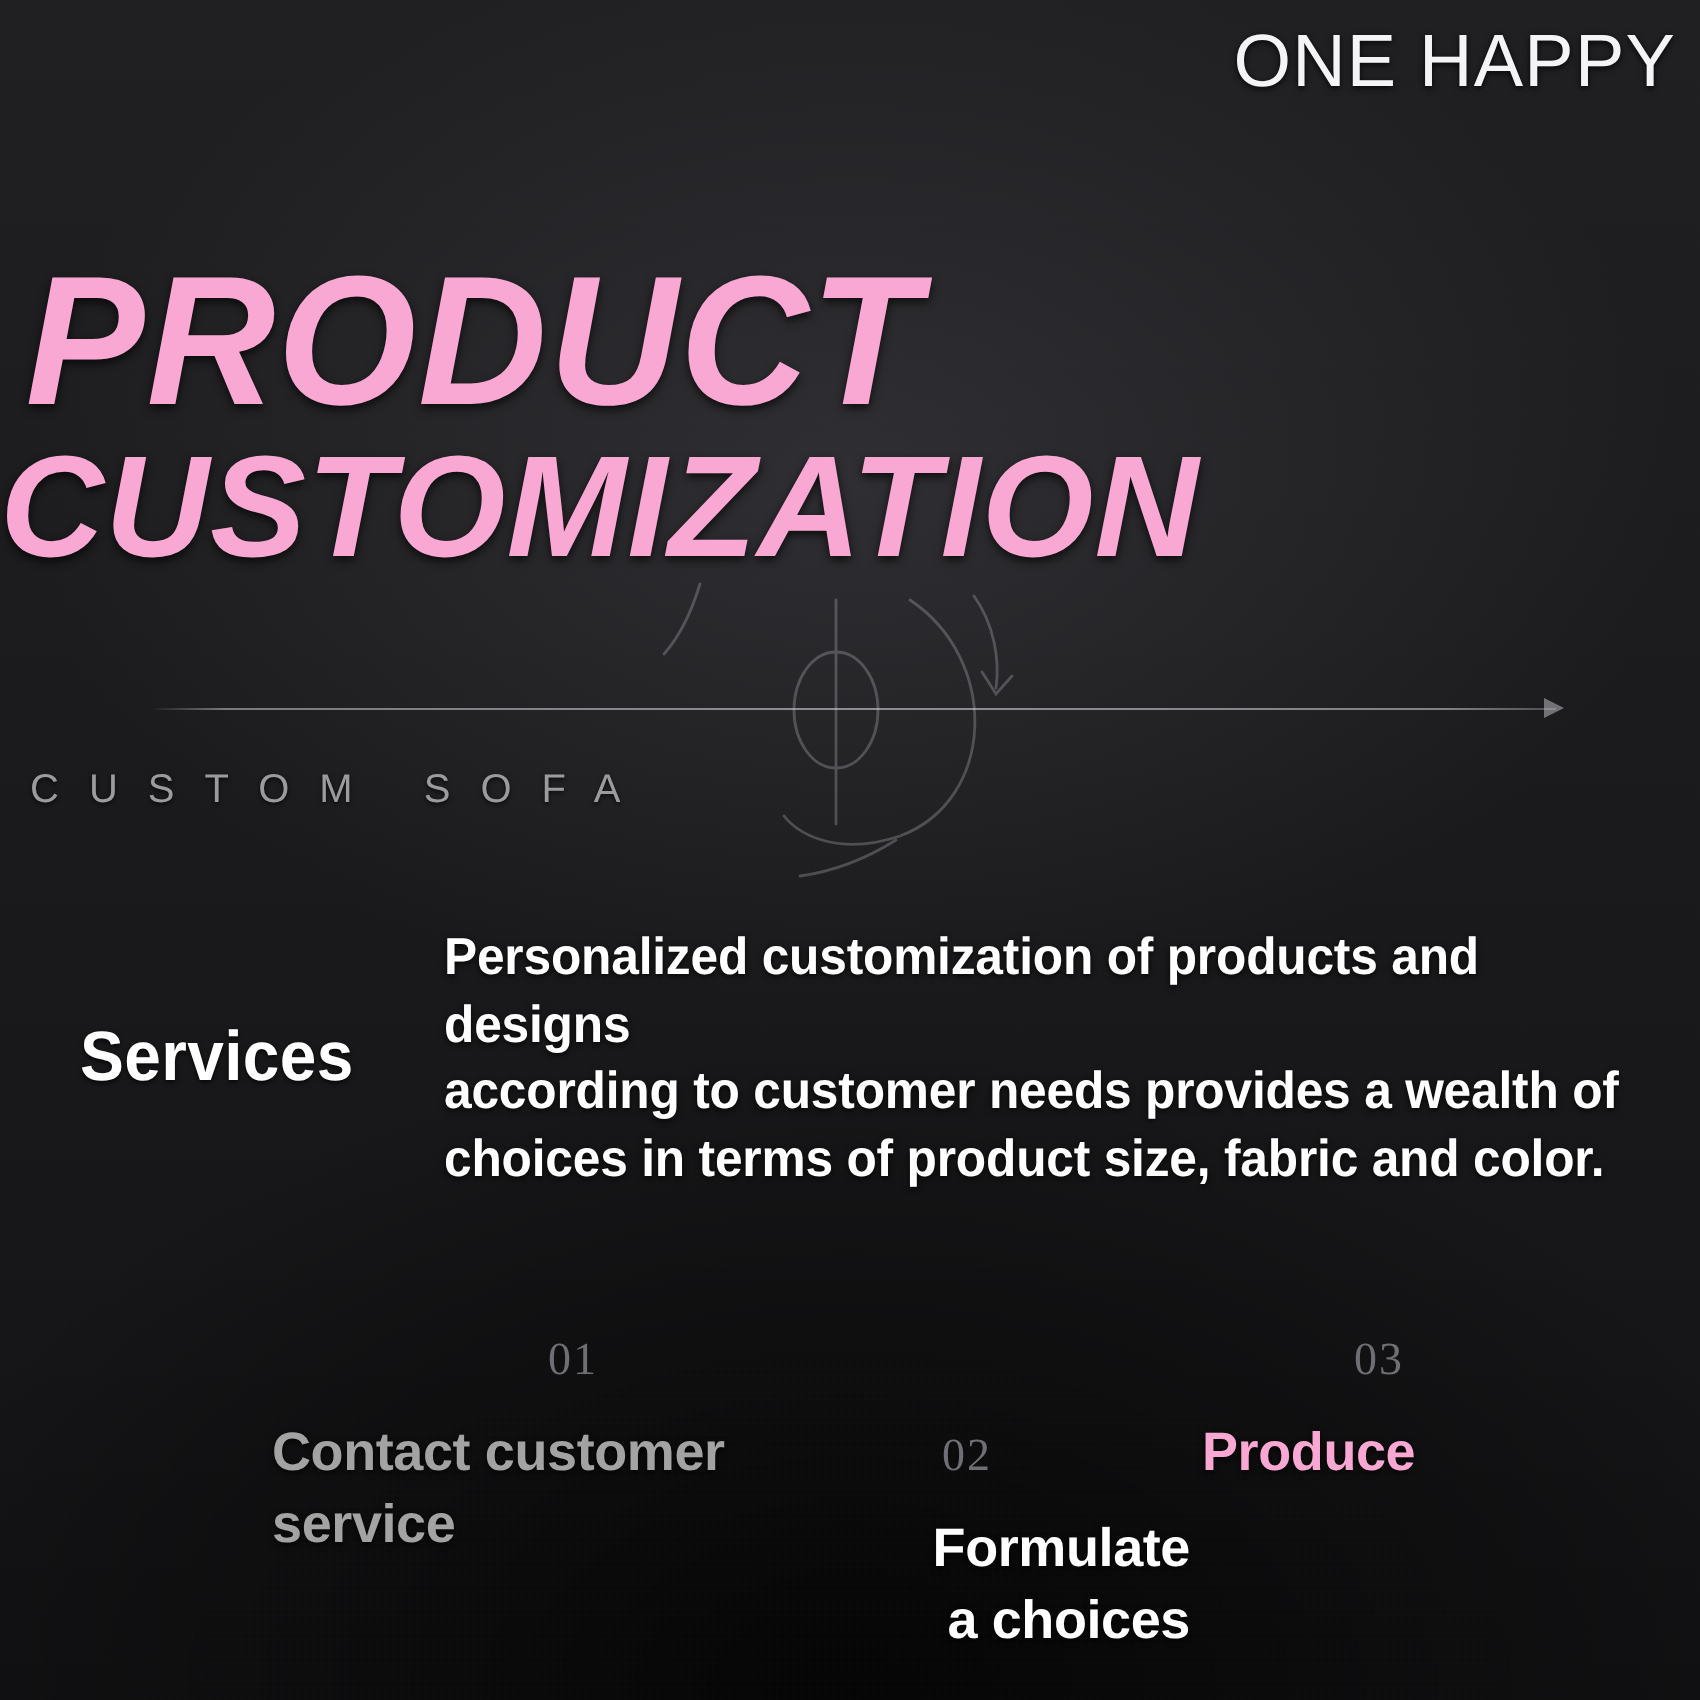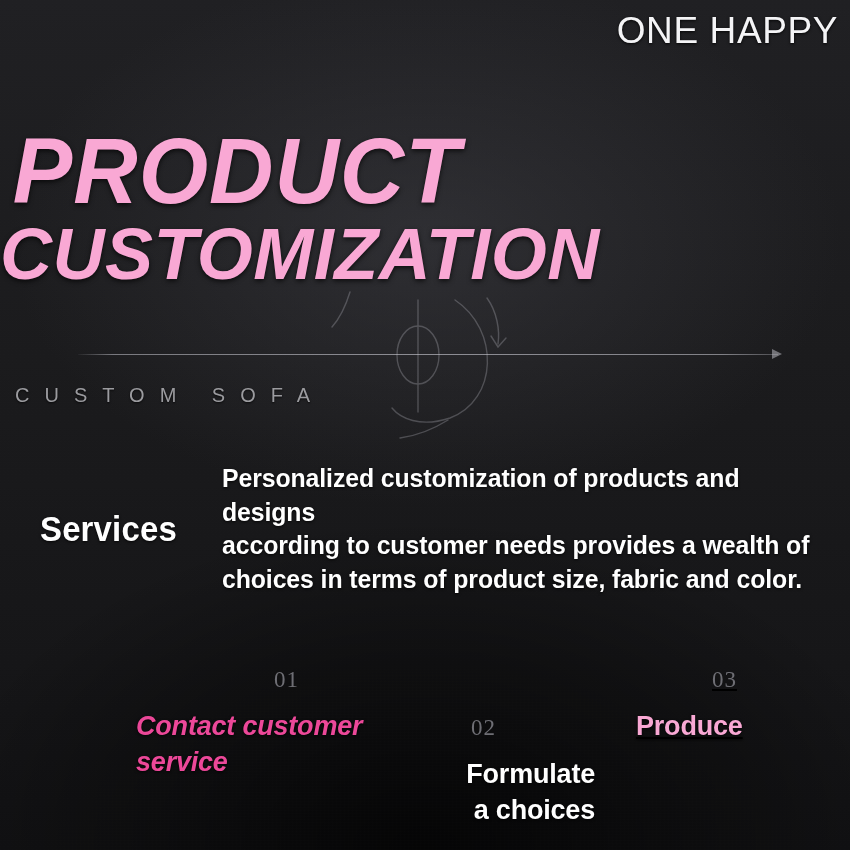--- a/index.html
+++ b/index.html
@@ -168,21 +168,21 @@
     right: 0;
     top: 668px;
     height: 150px;
   }
   .step {
     position: absolute;
     top: 0;
   }
   .step-1 { left: 88px;  width: 250px; margin-left: 48px; }
   .step-2 { left: 375px; width: 220px; margin-top: 48px; }
-  .step-3 { left: 636px; width: 205px; text-decoration: underline; }
+  .step-3 { left: 601px; width: 205px; }
 
   .step-num {
     display: block;
     font-family: "Liberation Serif", serif;
     font-size: 23px;
     font-weight: 400;
     color: #6e6e74;
     letter-spacing: 1px;
     line-height: 1;
     margin-bottom: 18px;
@@ -192,21 +192,21 @@
   .step-3 .step-num { margin-left: 76px; }
 
   .step-title {
     display: block;
     font-size: 27px;
     font-weight: 700;
     line-height: 1.33;
     letter-spacing: -0.2px;
     text-shadow: 0 1px 3px rgba(0,0,0,0.8);
   }
-  .step-1 .step-title { color: #ec4899; font-style: italic; }
+  .step-1 .step-title { color: #a3a3a3; }
   .step-2 .step-title { color: #ffffff; text-align: right; }
   .step-3 .step-title { color: #f9a8d4; }
 </style>
 </head>
 <body>
 
 <div class="banner">
 
   <div class="bg-vignette"></div>
   <div class="bg-noise"></div>

